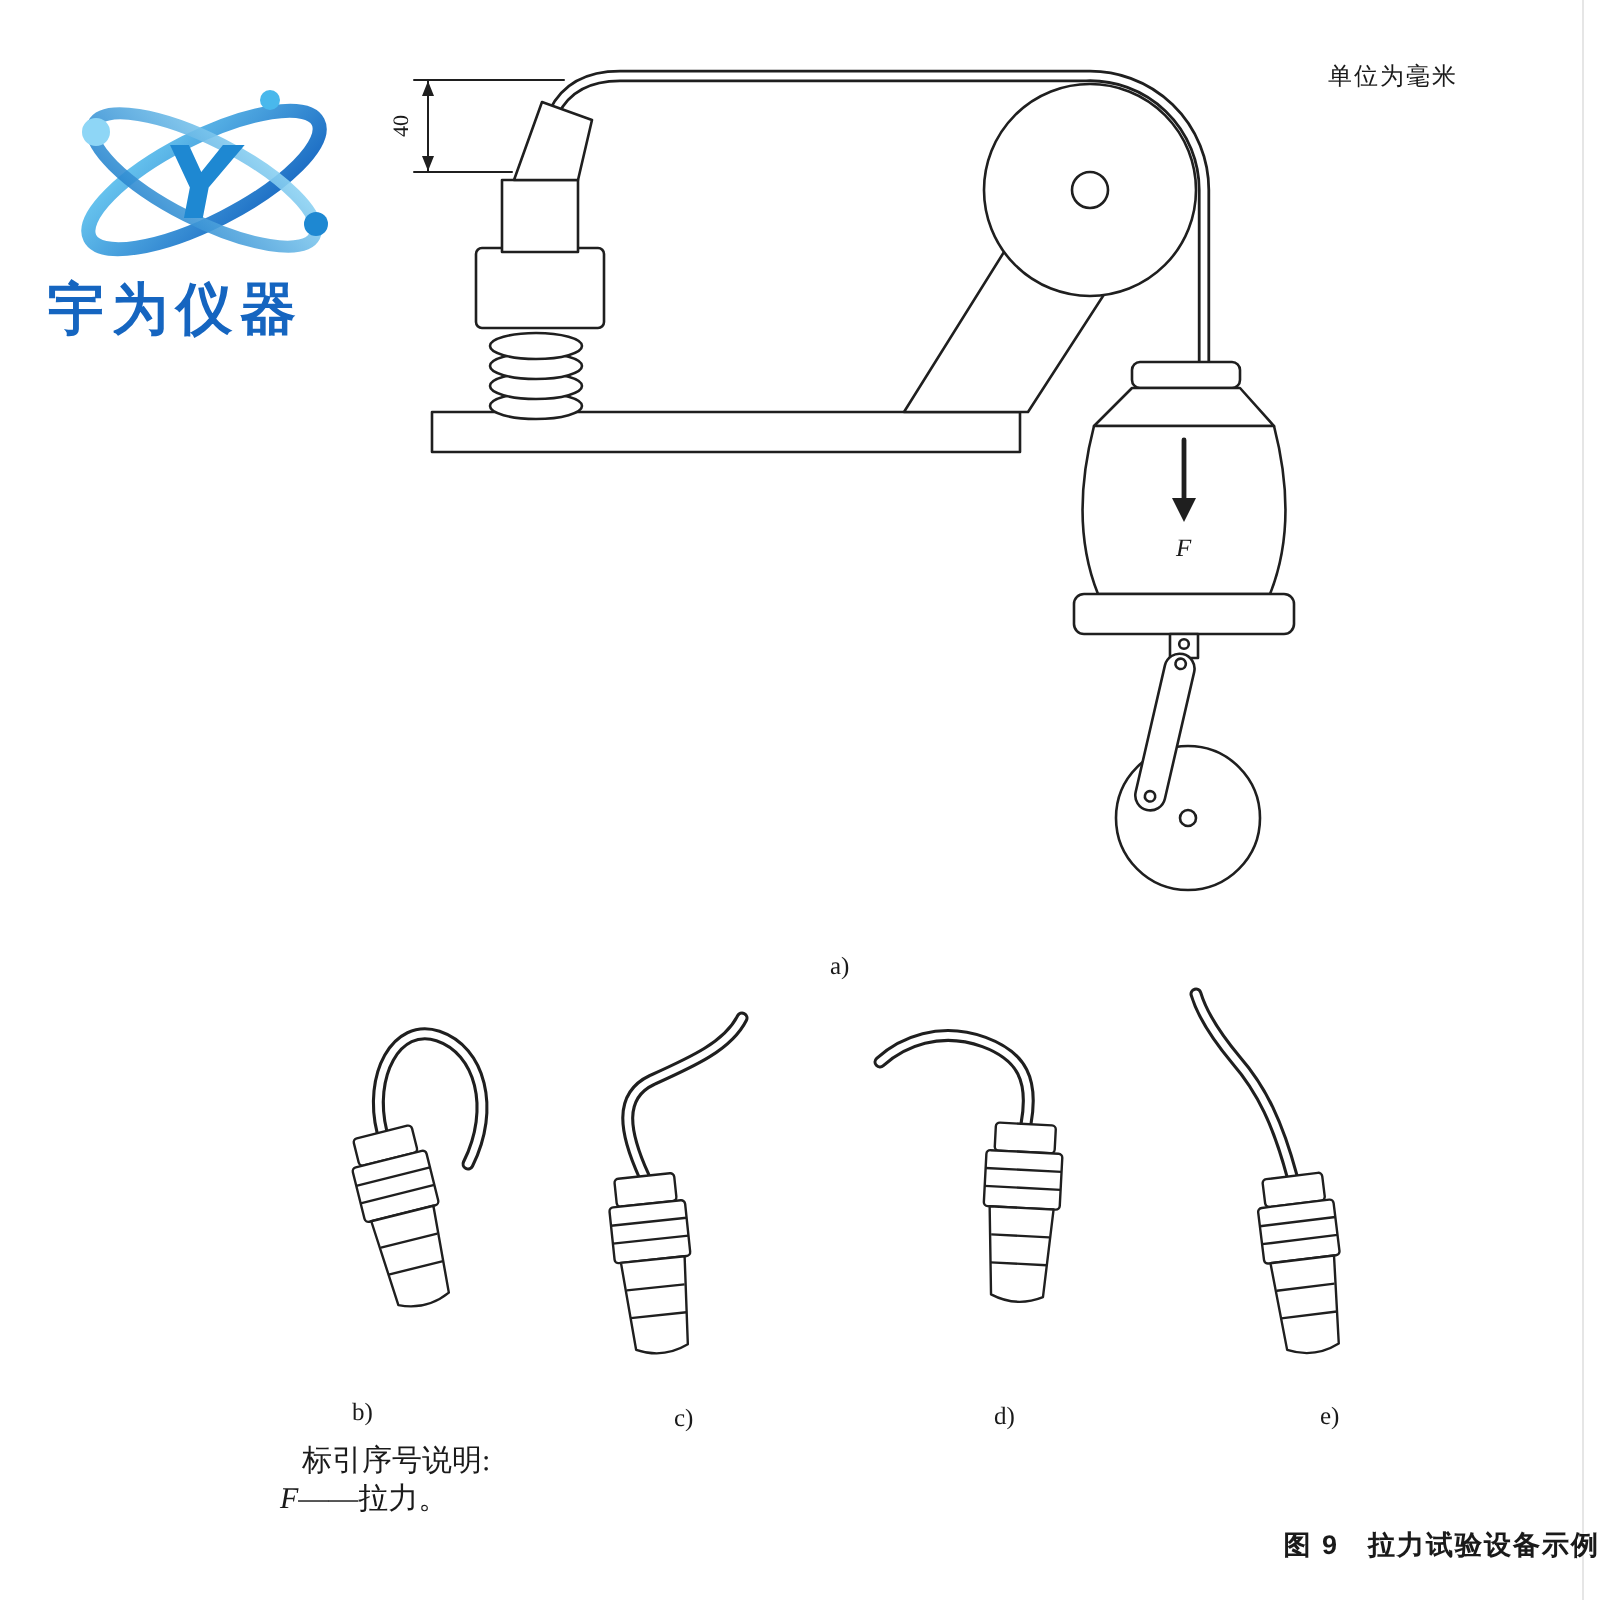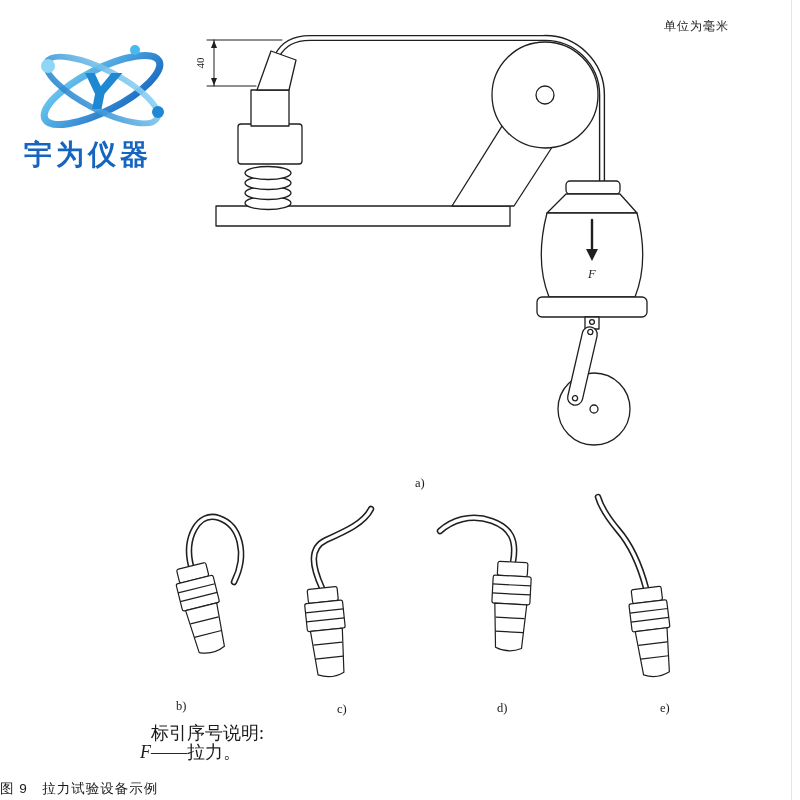--- a/index.html
+++ b/index.html
@@ -1,22 +1,22 @@
 <!DOCTYPE html>
 <html><head>
 <meta charset="utf-8">
 <style>
 *{box-sizing:border-box;}
 html,body{margin:0;padding:0;}
 body{width:800px;height:800px;position:relative;background:#ffffff;font-family:"Liberation Serif",serif;color:#1a1a1a;overflow:hidden;}
 .abs{position:absolute;}
-.note{font-size:12px;letter-spacing:1px;}
+.note{font-size:12px;letter-spacing:1px;margin-top:12px;}
 .sublabel{font-size:12.5px;}
-.legend{font-size:18px;}
-.caption{left:0;top:764px;width:100%;text-align:left;font-weight:normal;font-size:13.5px;font-family:"Liberation Sans","DejaVu Sans",sans-serif;letter-spacing:1px;margin-top:16px;}
+.legend{font-size:15px;}
+.caption{left:0;top:764px;width:100%;text-align:right;font-weight:bold;font-size:13.5px;font-family:"Liberation Sans","DejaVu Sans",sans-serif;letter-spacing:1px;}
 .i{font-style:italic;}
 .edge{left:791px;top:0;width:1px;height:800px;background:#e6e6e6;}
 svg{display:block;}
 </style>
 </head>
 <body>
 
 <div class="abs edge"></div>
 
 <svg class="abs" style="left:14px;top:14px" width="175" height="168" viewBox="0 0 175 168">

